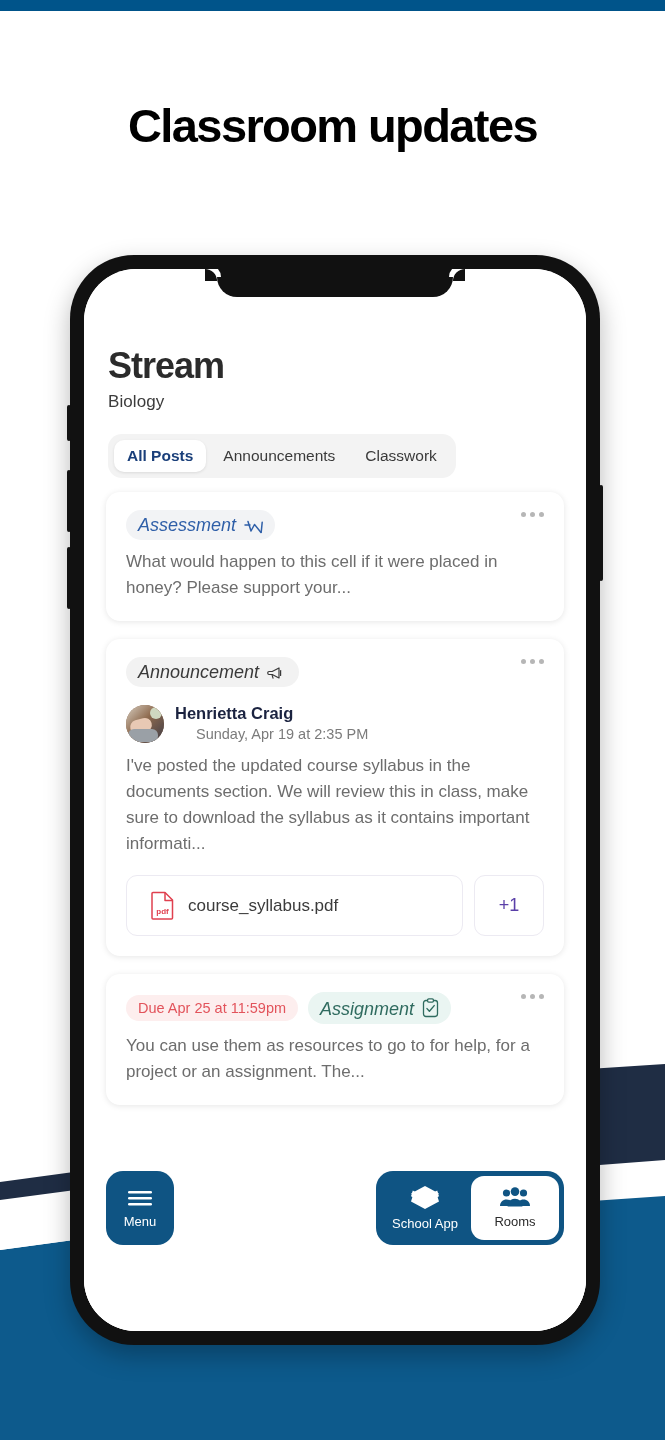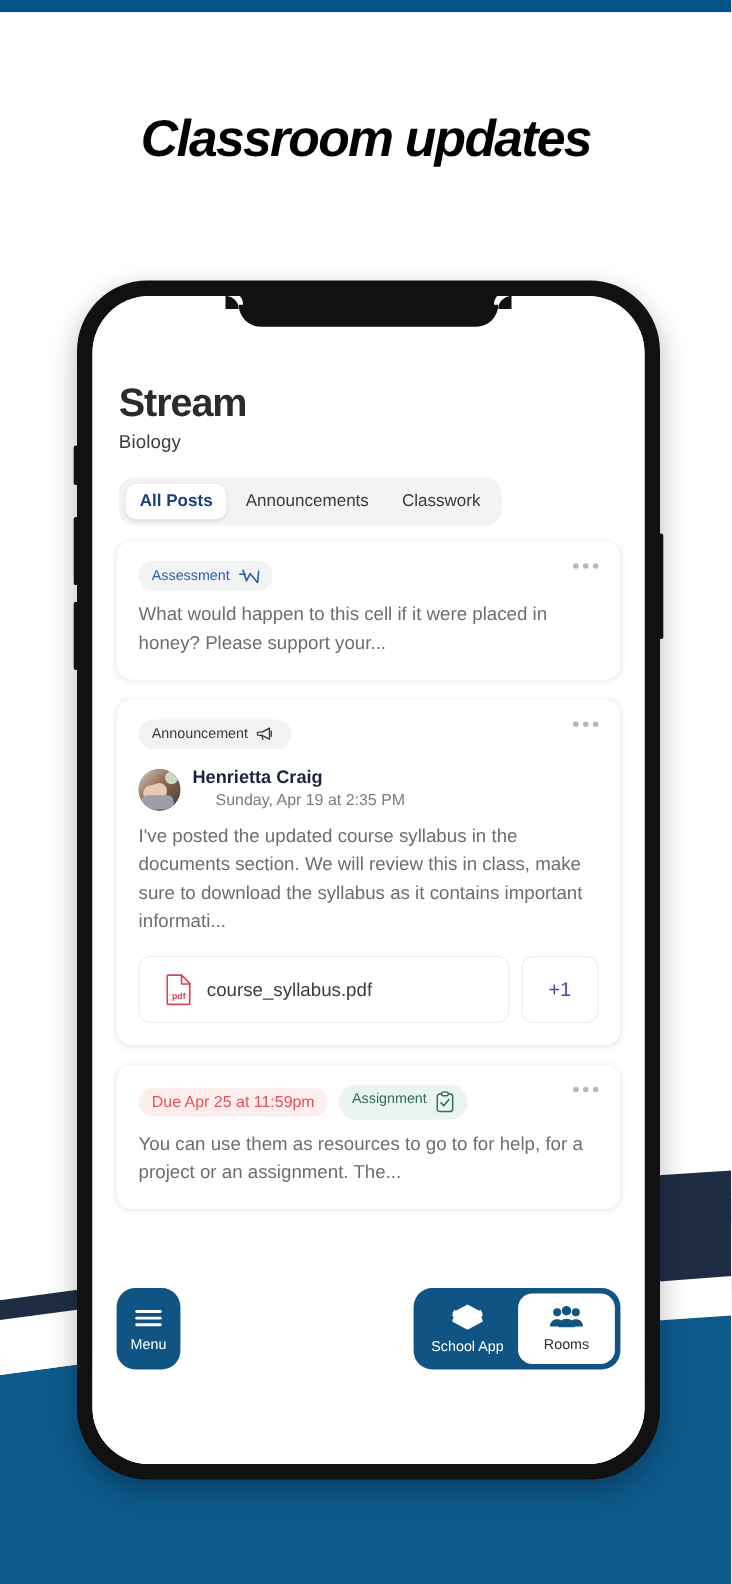--- a/index.html
+++ b/index.html
@@ -43,21 +43,20 @@
     position: absolute;
     top: 96px;
     left: 0;
     width: 665px;
     text-align: center;
     font-size: 47px;
     font-weight: 900;
     letter-spacing: -1.6px;
     color: #000000;
     line-height: 60px;
-    font-style: italic;
   }
 
   
   .phone {
     position: absolute;
     left: 70px;
     top: 255px;
     width: 530px;
     height: 1090px;
     background: #111111;
@@ -174,27 +173,28 @@
     position: relative;
   }
 
   .card-top {
     display: flex;
     align-items: center;
     gap: 10px;
   }
   .badge {
     display: inline-flex;
-    align-items: flex-start;
+    align-items: flex-end;
     gap: 8px;
     border-radius: 999px;
     padding: 6px 12px;
-    font-size: 13px;
+    font-size: 18px;
     line-height: 1;
     white-space: nowrap;
+    font-style: italic;
   }
   .badge.assessment { background: #f2f3f5; color: #2f5fa8; }
   .badge.announcement { background: #f2f2f2; color: #3a3a3a; }
   .badge.assignment { background: #eaf5f2; color: #2f6b5f; }
   .pill-due { background: #fdeeee; color: #e2535b; border-radius: 999px; padding: 6px 12px; font-size: 14.5px; line-height:1; white-space: nowrap;}
 
   .more-dots {
     position: absolute;
     top: 20px;
     right: 20px;
@@ -298,21 +298,21 @@
     position: absolute;
     left: 0; right: 0;
     bottom: 86px;
     display: flex;
     align-items: center;
     justify-content: space-between;
     padding: 0 22px;
     z-index: 10;
   }
   .menu-btn {
-    width: 58px; height: 74px;
+    width: 68px; height: 74px;
     background: #0f5483;
     border-radius: 17px;
     display: flex;
     flex-direction: column;
     align-items: center;
     justify-content: center;
     gap: 6px;
     cursor: pointer;
   }
   .menu-btn .lbl { color: #fff; font-size: 13px; }

